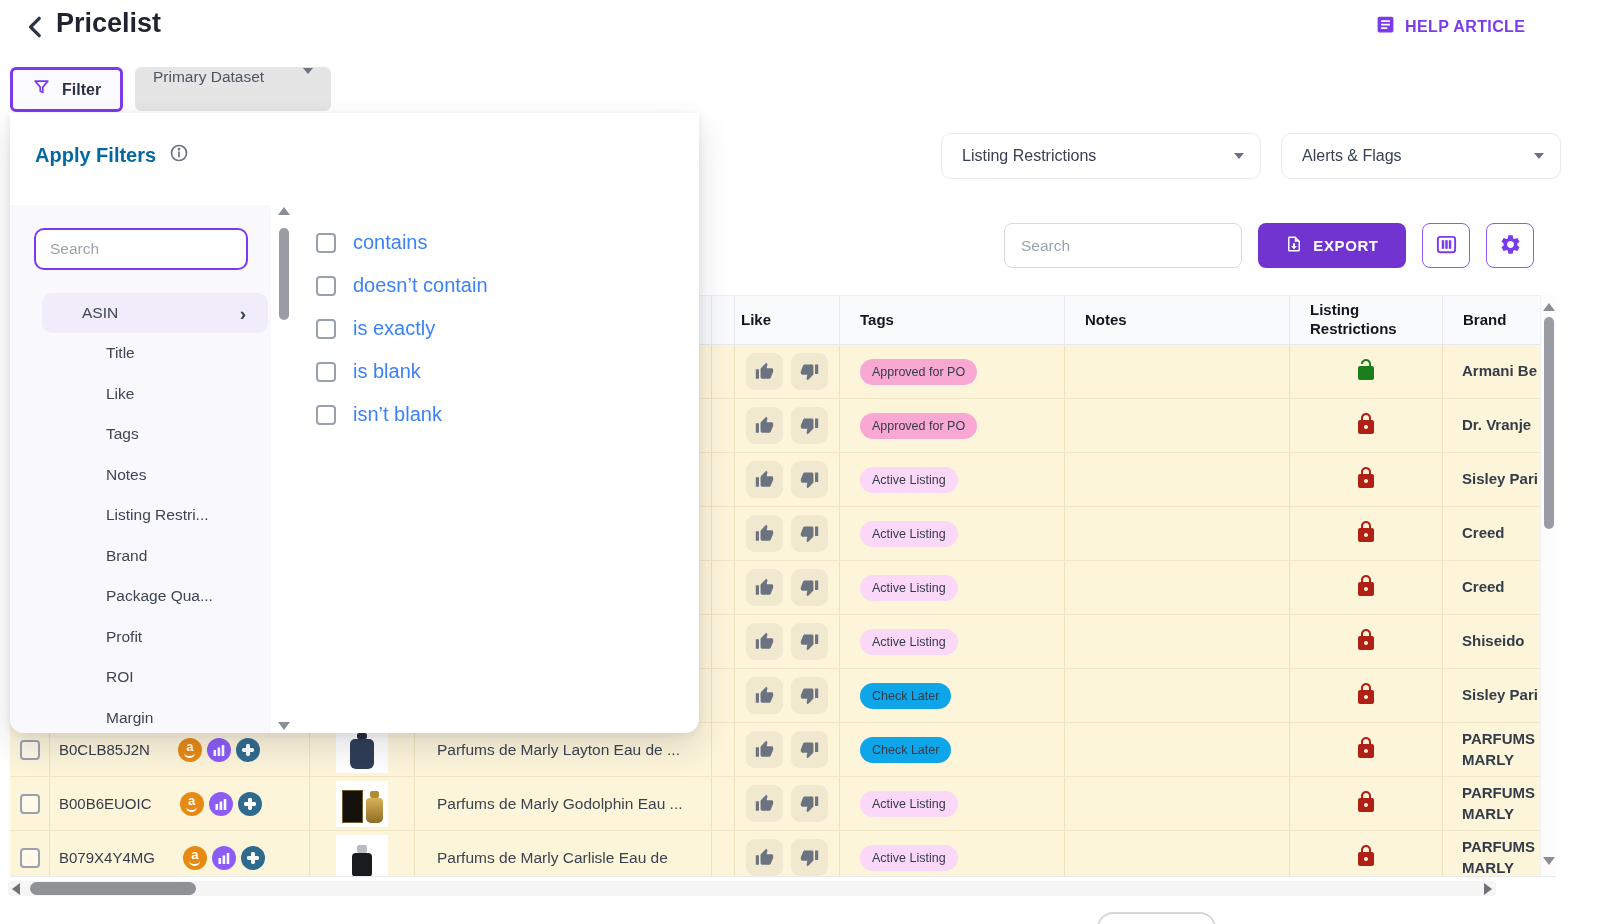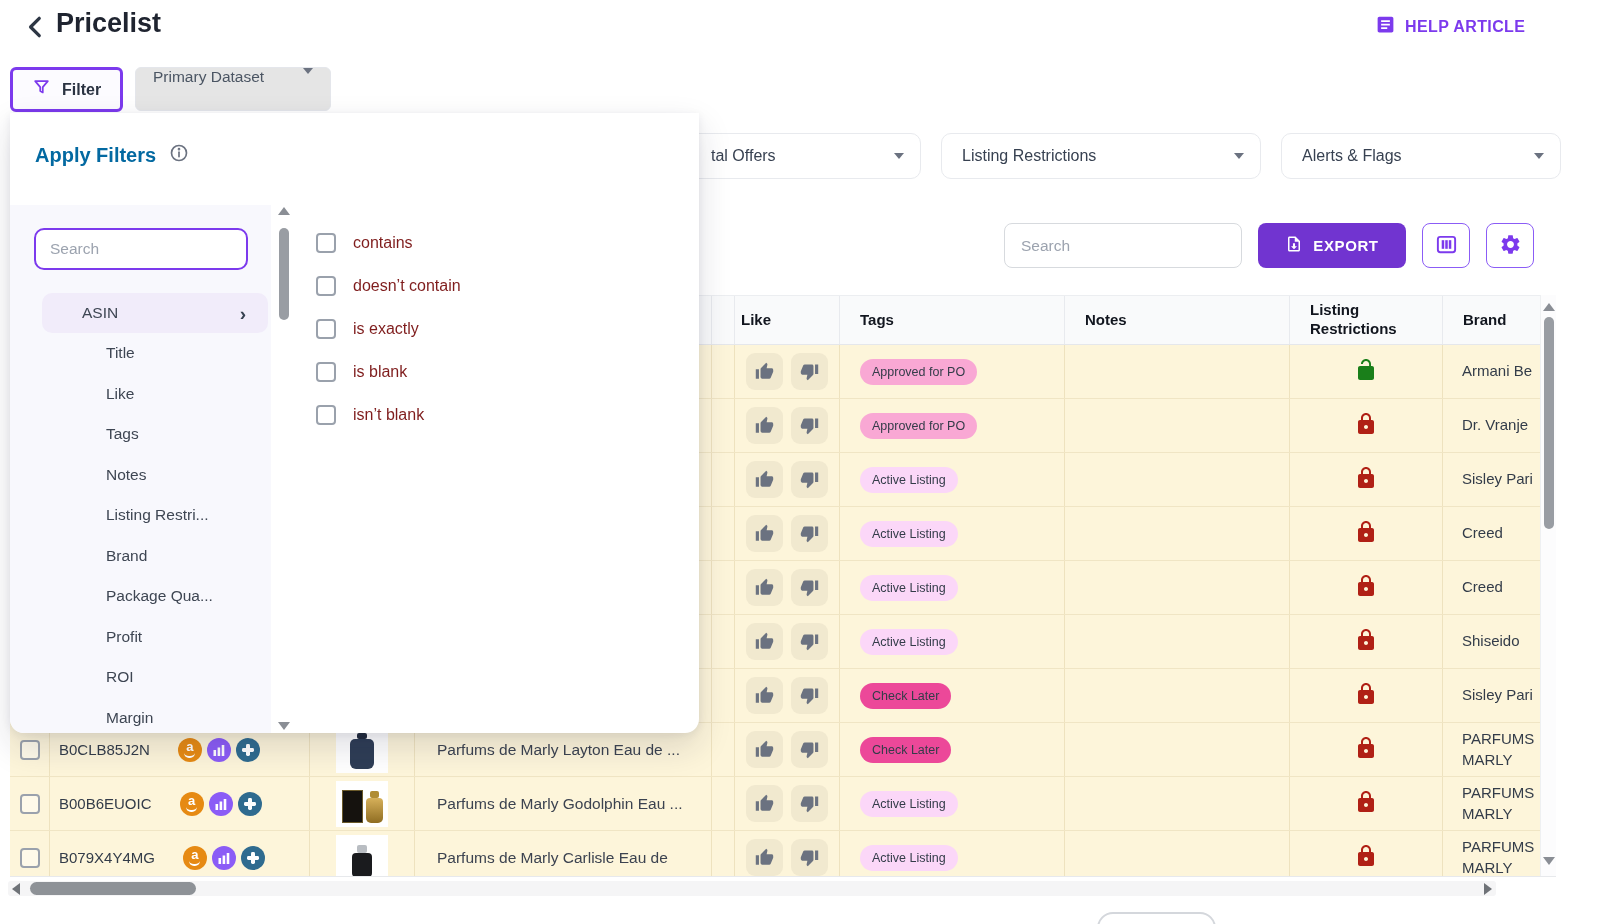--- a/index.html
+++ b/index.html
@@ -53,23 +53,23 @@
   .box-godolphin { width: 21px; height: 33px; background: #15120e; border: 1px solid #6b5a2a; }
   .bottle-godolphin { width: 17px; height: 25px; background: linear-gradient(#d6b05a, #8f6d22); border-radius: 4px 4px 5px 5px; position: relative; }
   .bottle-godolphin::before { content: ""; position: absolute; top: -7px; left: 4px; width: 9px; height: 7px; background: #b08c33; border-radius: 2px; }
   .bottle-carlisle { width: 20px; height: 24px; background: #1a1b1e; border-radius: 4px; position: relative; }
   .bottle-carlisle::before { content: ""; position: absolute; top: -8px; left: 5px; width: 10px; height: 8px; background: #b9bdc2; border-radius: 2px; }
   .td-title { padding-left: 22px; font-size: 15.5px; color: #3c4350; white-space: nowrap; }
   .td-like { justify-content: center; gap: 8px; }
   .thumb-btn { width: 37px; height: 37px; border-radius: 9px; background: #f1e9cf; border: none; display: flex; align-items: center; justify-content: center; cursor: pointer; }
   .td-tags { padding-left: 20px; }
   .pill { height: 26px; padding: 0 12px; border-radius: 13px; font-size: 12.5px; color: #333c49; display: flex; align-items: center; white-space: nowrap; }
-  .pill-blue { background: #f9a8d4; } .pill-pink { background: #fbd7f8; } .pill-green { background: #ec4899; }
+  .pill-blue { background: #f9a8d4; } .pill-pink { background: #fbd7f8; } .pill-green { background: #0ea5e9; }
   .td-listing { justify-content: center; }
-  .td-brand { padding-left: 19px; font-size: 15px; color: #333c49; line-height: 1.35; padding-right: 2px; }
+  .td-brand { padding-left: 19px; font-size: 15px; color: #333c49; line-height: 1.35; padding-right: 2px; font-weight: bold; }
 
   
   .vscroll { position: absolute; right: 0; top: 0; width: 16px; height: 582px; background: #fcfcfd; border-left: 1px solid #eef0f2; }
   .tri-up { width: 0; height: 0; border-left: 6px solid transparent; border-right: 6px solid transparent; border-bottom: 8px solid #8a8e95; }
   .tri-down { width: 0; height: 0; border-left: 6px solid transparent; border-right: 6px solid transparent; border-top: 8px solid #8a8e95; }
   .tri-left { width: 0; height: 0; border-top: 6px solid transparent; border-bottom: 6px solid transparent; border-right: 8px solid #6f7378; }
   .tri-right { width: 0; height: 0; border-top: 6px solid transparent; border-bottom: 6px solid transparent; border-left: 8px solid #6f7378; }
   .vthumb { position: absolute; left: 3px; top: 22px; width: 10px; height: 212px; background: #999da3; border-radius: 5px; cursor: grab; }
   .hscroll { position: absolute; left: 8px; top: 881px; width: 1488px; height: 15px; background: #f5f5f6; border-radius: 3px; }
   .hthumb { position: absolute; left: 22px; top: 1px; width: 166px; height: 13px; background: #8e9297; border-radius: 7px; cursor: grab; }
@@ -82,21 +82,21 @@
   .panel-search { position: absolute; left: 24px; top: 23px; width: 214px; height: 42px; border: 2px solid #7c3aed; border-radius: 10px; background: #fff; padding: 0 14px; font-size: 15.5px; color: #374151; outline: none; font-family: "Liberation Sans", sans-serif; }
   .panel-search::placeholder { color: #9ca3af; }
   .field-list { position: absolute; top: 88px; left: 8px; width: 261px; }
   .field-item { height: 40.5px; display: flex; align-items: center; padding-left: 64px; font-size: 15.5px; color: #3e4653; cursor: pointer; margin-left: 24px; }
   .field-item.active { background: #f1ecfa; border-radius: 10px; margin: 0 11px 0 24px; padding-left: 40px; justify-content: space-between; padding-right: 22px; height: 40px; }
   .chev-right { font-size: 19px; color: #374151; font-weight: bold; line-height: 1; }
   .panel-scroll { position: absolute; left: 266px; top: 92px; width: 16px; height: 528px; }
   .pthumb { position: absolute; left: 3px; top: 23px; width: 10px; height: 92px; background: #999da3; border-radius: 5px; cursor: grab; }
   .operators { position: absolute; left: 306px; top: 108px; }
   .op-row { height: 43px; display: flex; align-items: center; gap: 17px; }
-  .op-label { font-size: 16px; color: #7f1d1d; }
+  .op-label { font-size: 20px; color: #3b82f6; }
 </style>
 </head>
 <body>
 
 <div class="page">
 
   <button class="back-btn">
     <span><svg viewBox="0 0 24 24" width="26" height="26" fill="none" stroke="#2d3644" stroke-width="3" stroke-linecap="round" stroke-linejoin="round">
           <path d="M15 4 7 12l8 8"></path>
         </svg></span>
@@ -113,24 +113,20 @@
     <span><svg viewBox="0 0 24 24" width="19" height="19" fill="none" stroke="#7c3aed" stroke-width="2.2" stroke-linejoin="round">
           <path d="M4 4h16l-6.4 7.6v6.6l-3.2-1.9v-4.7L4 4z"></path>
         </svg></span>
     <span>Filter</span>
   </button>
   <div class="dataset-select">
     <span>Primary Dataset</span>
     <span class="caret"></span>
   </div>
 
-  <div class="sel" id="sel-offers">
-    <span>tal Offers</span>
-    <span class="caret"></span>
-  </div>
   <div class="sel" id="sel-listing">
     <span>Listing Restrictions</span>
     <span class="caret"></span>
   </div>
   <div class="sel" id="sel-alerts">
     <span>Alerts &amp; Flags</span>
     <span class="caret"></span>
   </div>
 
   <input class="tsearch" placeholder="Search" style="">

